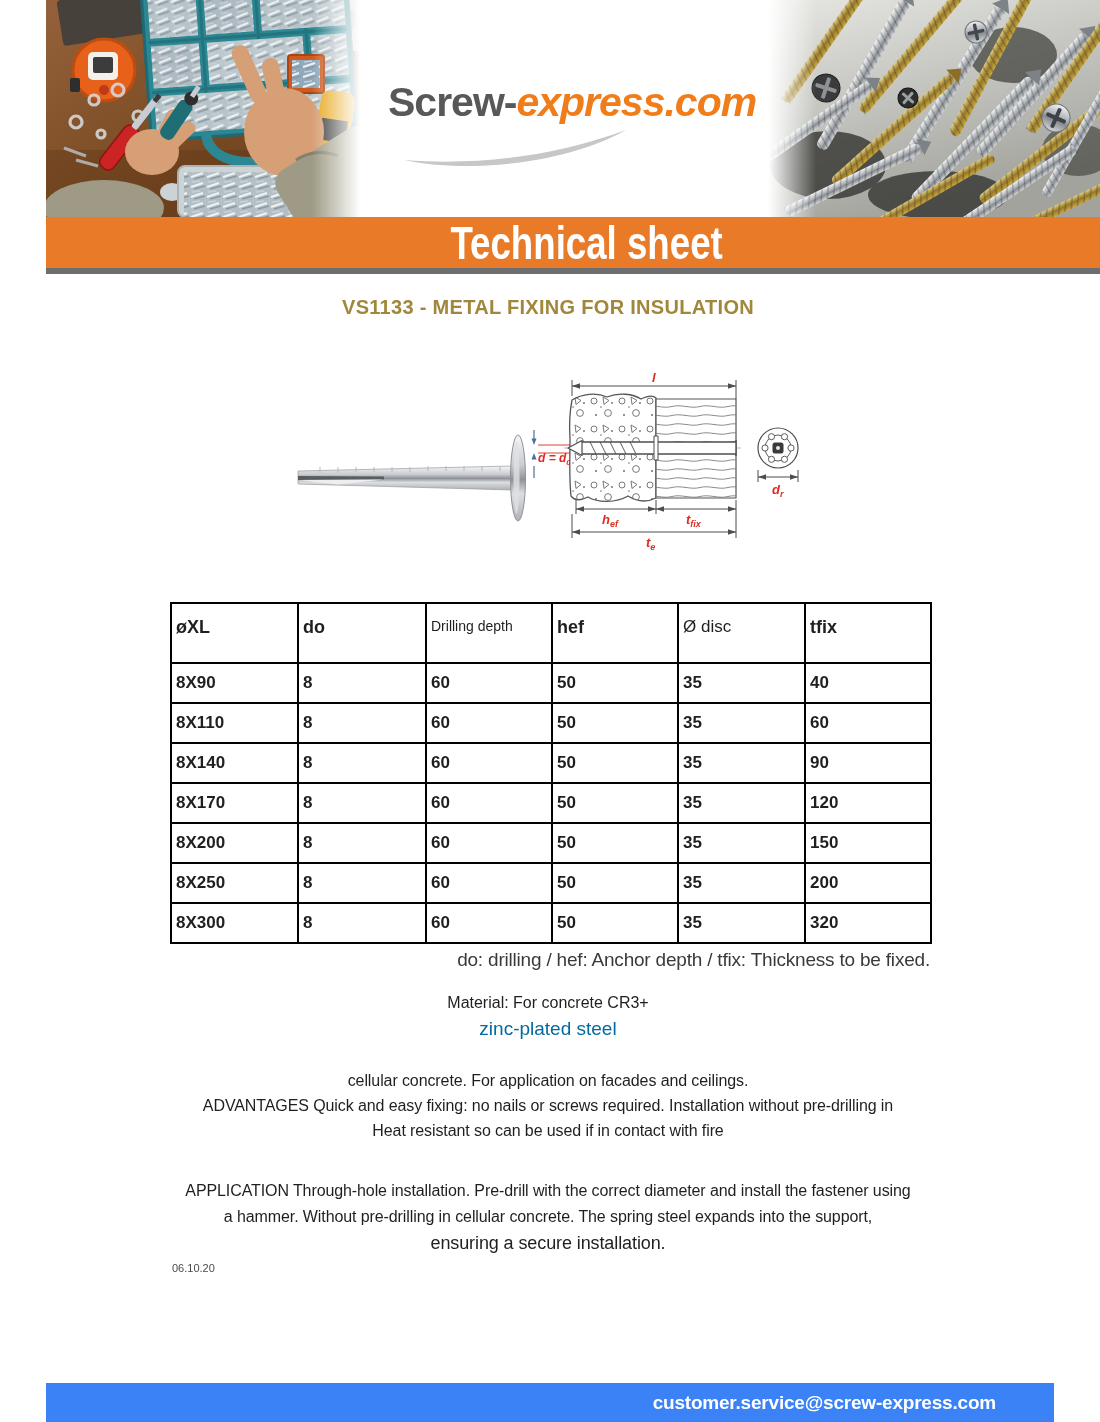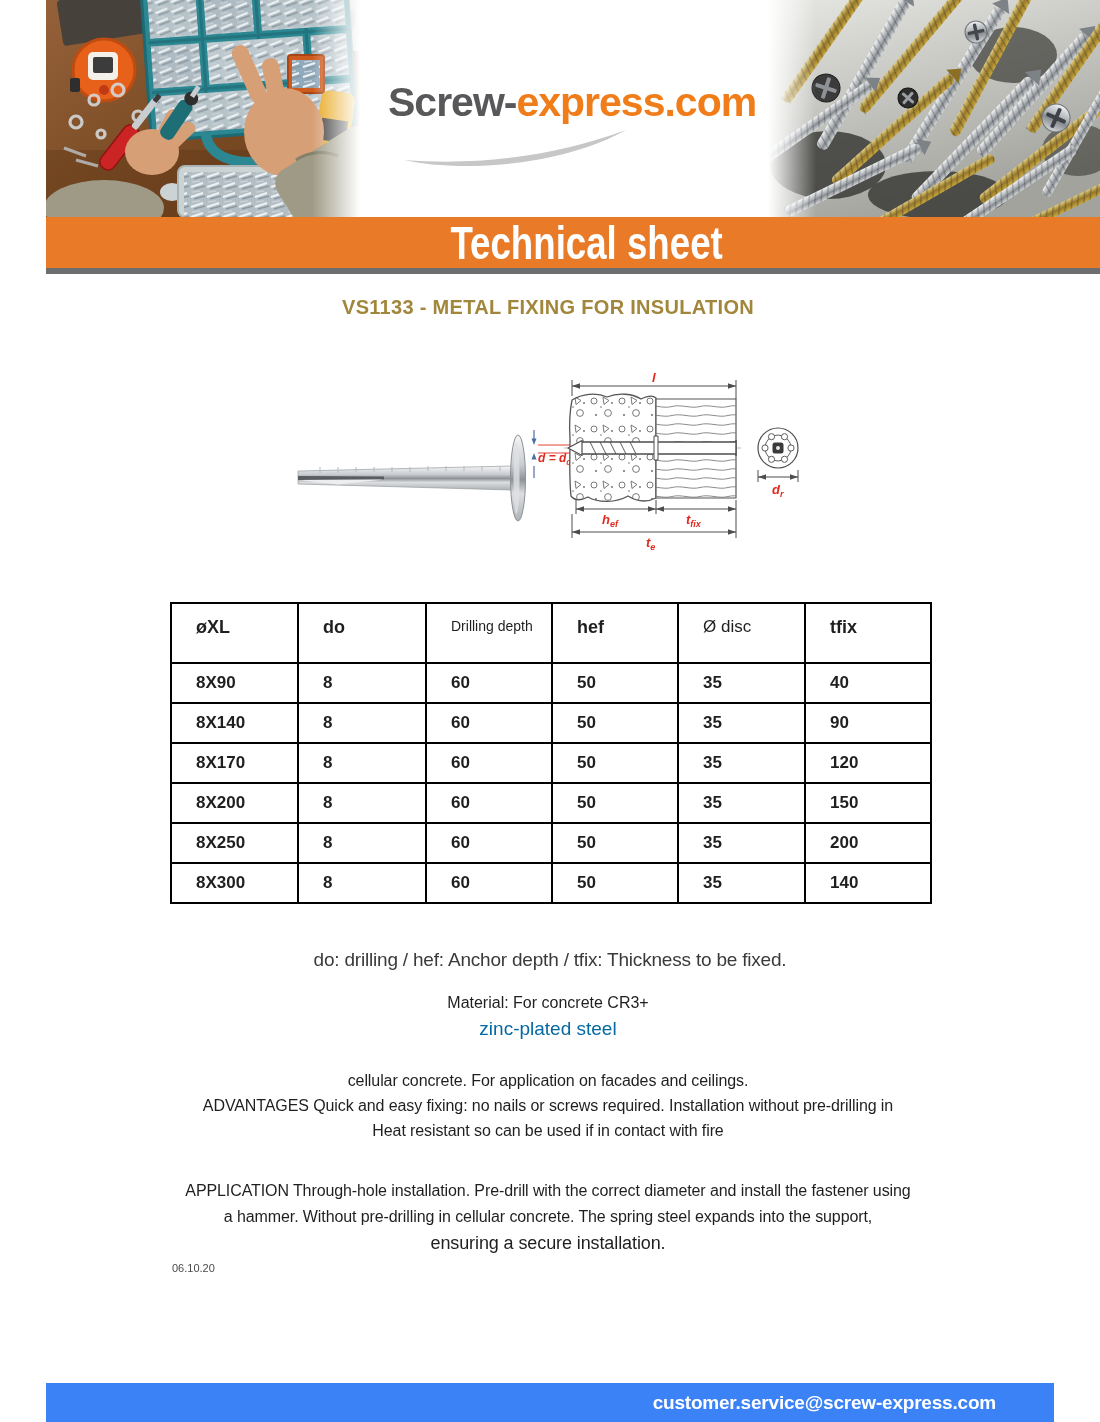--- a/index.html
+++ b/index.html
@@ -11,43 +11,43 @@
   .photo { position:absolute; top:0; height:217px; overflow:hidden; }
   .photo-left  { left:46px;  width:314px; }
   .photo-right { left:768px; width:332px; }
   .photo-left::after  { content:''; position:absolute; right:0; top:0; bottom:0; width:48px;
                         background:linear-gradient(to right, rgba(255,255,255,0), #fff); }
   .photo-right::before{ content:''; position:absolute; left:0; top:0; bottom:0; width:48px;
                         background:linear-gradient(to left, rgba(255,255,255,0), #fff); z-index:2; }
   .logo { position:absolute; left:388px; top:82px; font-size:41px; font-weight:bold;
           letter-spacing:-1px; white-space:nowrap; line-height:1; }
   .logo .p1 { color:#58585A; }
-  .logo .p2 { color:#F07D1A; }
+  .logo .p2 { color:#F07D1A; font-style:italic; }
   .swoosh { position:absolute; left:392px; top:124px; }
 
   .banner { position:absolute; left:46px; top:217px; width:1082px; height:51px; background:#E87A28;
             display:flex; align-items:center; justify-content:center; overflow:visible; }
   .banner span { color:#fff; font-size:47px; font-weight:bold; line-height:1;
                  transform:scaleX(0.78); transform-origin:center; letter-spacing:0; }
   .rule { position:absolute; left:46px; top:268px; width:1054px; height:6px; background:#6D6E70; }
 
   .product-title { position:absolute; left:0; top:296px; width:1096px; text-align:center;
                    font-size:20px; font-weight:bold; color:#A1873B; letter-spacing:0.3px; }
 
   .diagram { position:absolute; left:280px; top:366px; }
 
   
   table.spec { position:absolute; left:170px; top:602px; border-collapse:collapse; table-layout:fixed; }
-  table.spec th, table.spec td { border:2px solid #000; text-align:left; padding-left:24px; }
+  table.spec th, table.spec td { border:2px solid #000; text-align:left; padding-left:4px; }
   table.spec th { height:60px; vertical-align:top; padding-top:13px; font-size:18px; font-weight:bold; }
   table.spec th.h-small { font-size:14px; font-weight:normal; padding-top:14px; }
   table.spec th.h-reg   { font-size:17px; font-weight:normal; }
   table.spec td { height:40px; font-size:17px; font-weight:bold; }
 
-  .footnote { position:absolute; left:170px; top:949px; width:760px; text-align:center;
+  .footnote { position:absolute; left:170px; top:949px; width:760px; text-align:right;
               font-size:19px; color:#3A3A3A; letter-spacing:-0.2px; }
 
   .material-1 { position:absolute; left:0; top:994px;  width:1096px; text-align:center; font-size:16px; }
   .material-2 { position:absolute; left:0; top:1018px; width:1096px; text-align:center; font-size:19px; color:#0369a1; }
 
   .advantages  { position:absolute; left:0; top:1068px; width:1096px; text-align:center;
                  font-size:16px; line-height:25px; letter-spacing:-0.1px; }
   .application { position:absolute; left:0; top:1178px; width:1096px; text-align:center;
                  font-size:16px; line-height:26px; letter-spacing:-0.1px; }
   .application .line-3 { font-size:18px; }
@@ -472,20 +472,28 @@
     <tbody>
         <tr>
           <td>8X90</td>
           <td>8</td>
           <td>60</td>
           <td>50</td>
           <td>35</td>
           <td>40</td>
         </tr>
         <tr>
+          <td>8X110</td>
+          <td>8</td>
+          <td>60</td>
+          <td>50</td>
+          <td>35</td>
+          <td>60</td>
+        </tr>
+        <tr>
           <td>8X140</td>
           <td>8</td>
           <td>60</td>
           <td>50</td>
           <td>35</td>
           <td>90</td>
         </tr>
         <tr>
           <td>8X170</td>
           <td>8</td>
@@ -509,21 +517,21 @@
           <td>50</td>
           <td>35</td>
           <td>200</td>
         </tr>
         <tr>
           <td>8X300</td>
           <td>8</td>
           <td>60</td>
           <td>50</td>
           <td>35</td>
-          <td>140</td>
+          <td>320</td>
         </tr>
       </tbody>
   </table>
 
   <div class="footnote">do: drilling / hef: Anchor depth / tfix: Thickness to be fixed.</div>
 
   <div class="material-1">Material: For concrete CR3+</div>
   <div class="material-2">zinc-plated steel</div>
 
   <div class="advantages">

